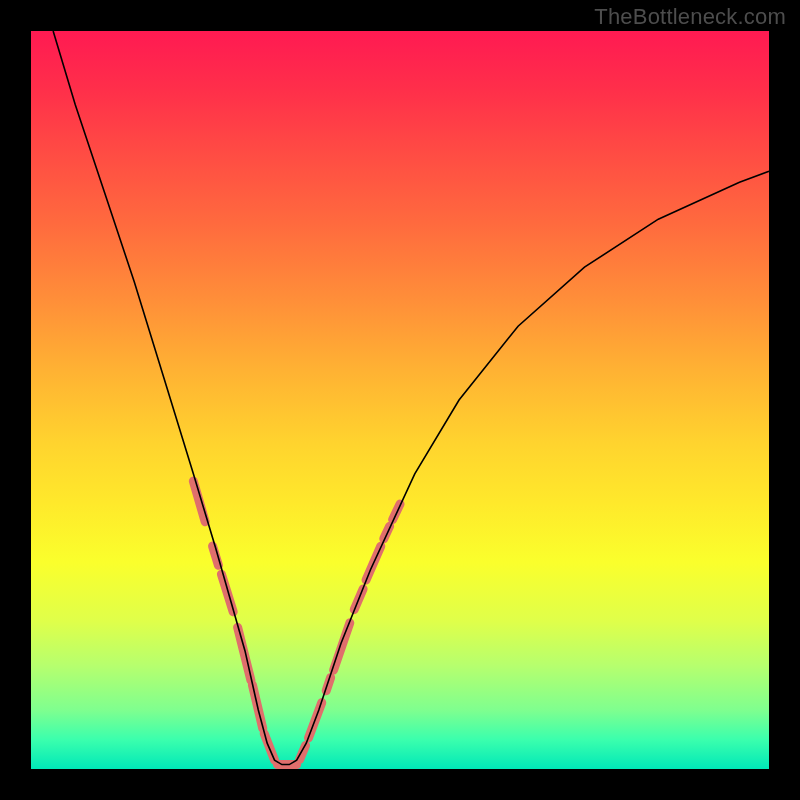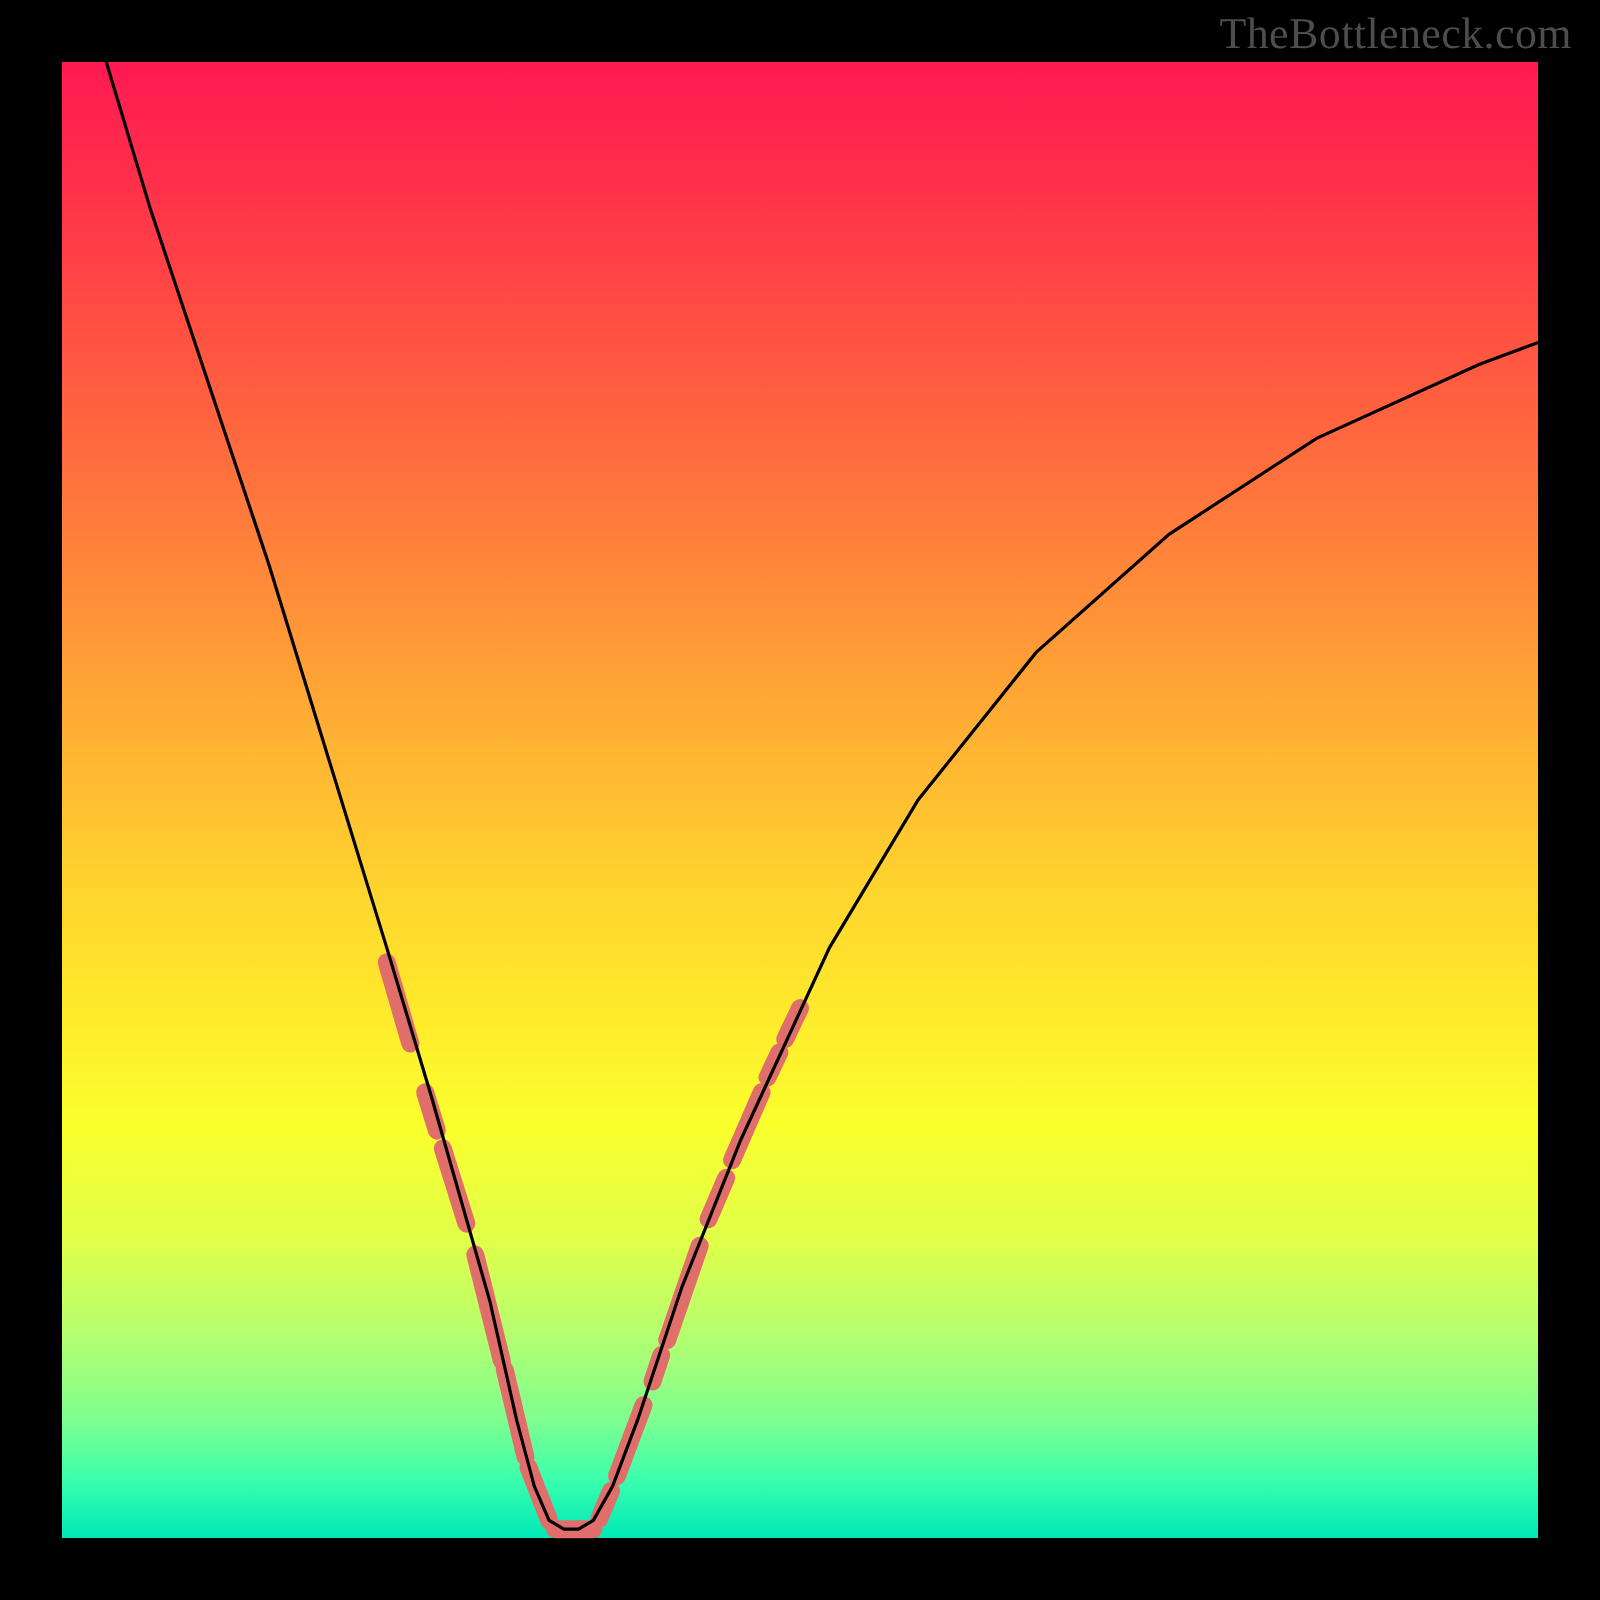--- a/index.html
+++ b/index.html
@@ -9,21 +9,20 @@
     height: 800px;
     background: #000;
     overflow: hidden;
     font-family: Arial, Helvetica, sans-serif;
   }
   .frame {
     position: relative;
     width: 800px;
     height: 764px;
     background: #000;
-    font-family: Liberation Serif, serif;
   }
   .plot-area {
     position: absolute;
     left: 31px;
     top: 31px;
     width: 738px;
     height: 738px;
     
     background: linear-gradient(
       to bottom,

